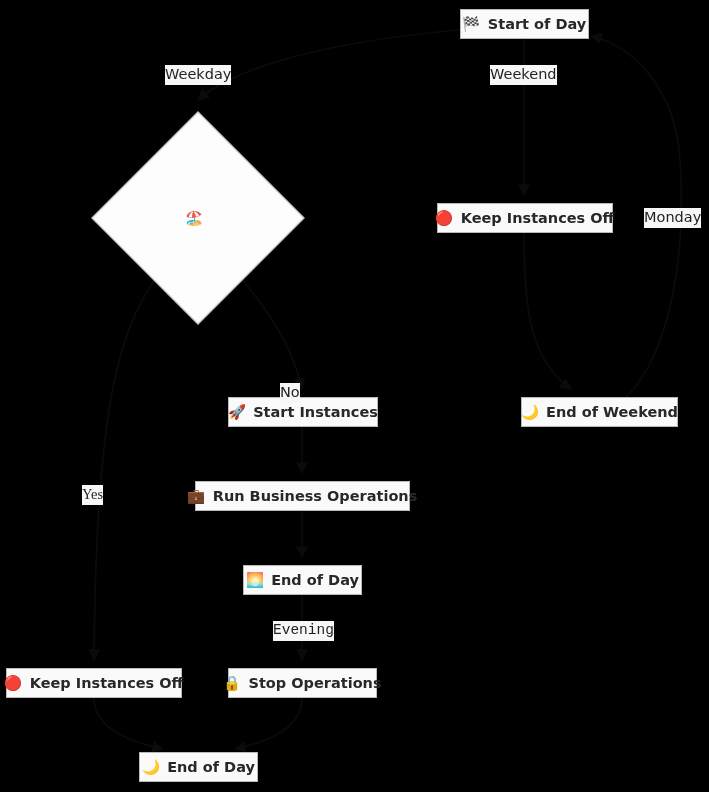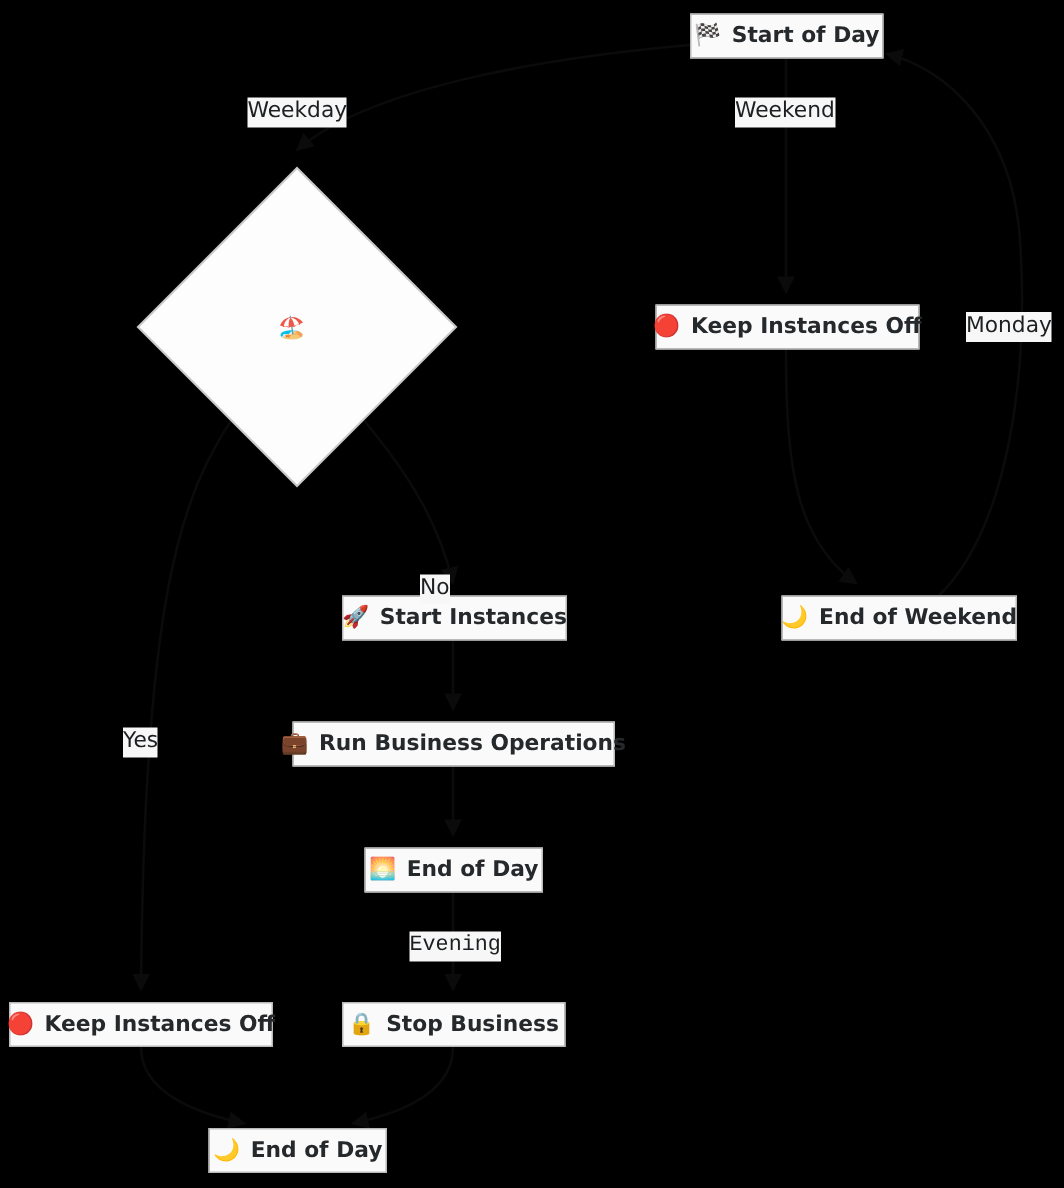--- a/index.html
+++ b/index.html
@@ -158,33 +158,33 @@
     <span class="lbl">End of Day</span>
   </div>
 
   <div class="node" style="left:6px; top:668px; width:176px; height:30px;">
     <span class="emoji">🔴</span>
     <span class="lbl">Keep Instances Off</span>
   </div>
 
   <div class="node" style="left:228px; top:668px; width:149px; height:30px;">
     <span class="emoji">🔒</span>
-    <span class="lbl">Stop Business</span>
+    <span class="lbl">Stop Operations</span>
   </div>
 
   <div class="node" style="left:139px; top:752px; width:119px; height:30px;">
     <span class="emoji">🌙</span>
     <span class="lbl">End of Day</span>
   </div>
 
   <div class="edge-label" style="left:165px; top:65px;">Weekday</div>
 
   <div class="edge-label" style="left:490px; top:65px;">Weekend</div>
 
   <div class="edge-label" style="left:644px; top:208px;">Monday</div>
 
   <div class="edge-label" style="left:280px; top:350px;margin-top:33px;">No</div>
 
-  <div class="edge-label" style="left:82px; top:485px;">Yes</div>
+  <div class="edge-label" style="left:82px; top:485px;font-family:Liberation Serif, serif;">Yes</div>
 
   <div class="edge-label" style="left:273px; top:621px;font-family:Liberation Mono, monospace;">Evening</div>
 
 </div>
 
 </body></html>

